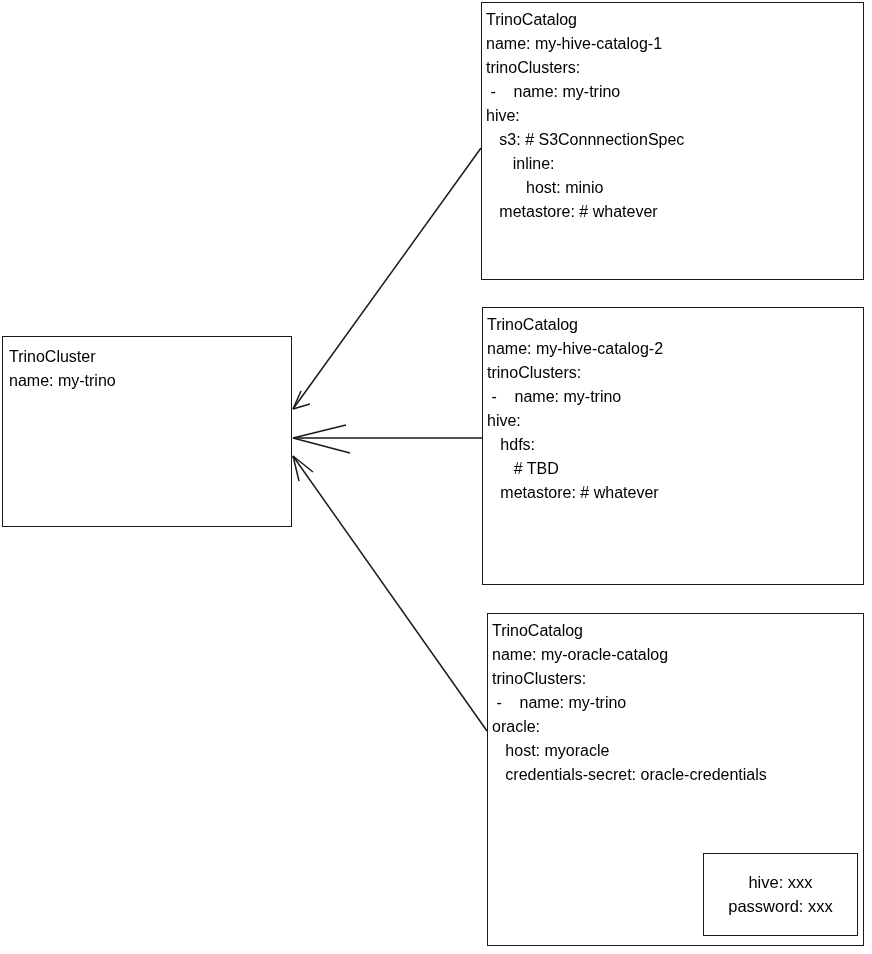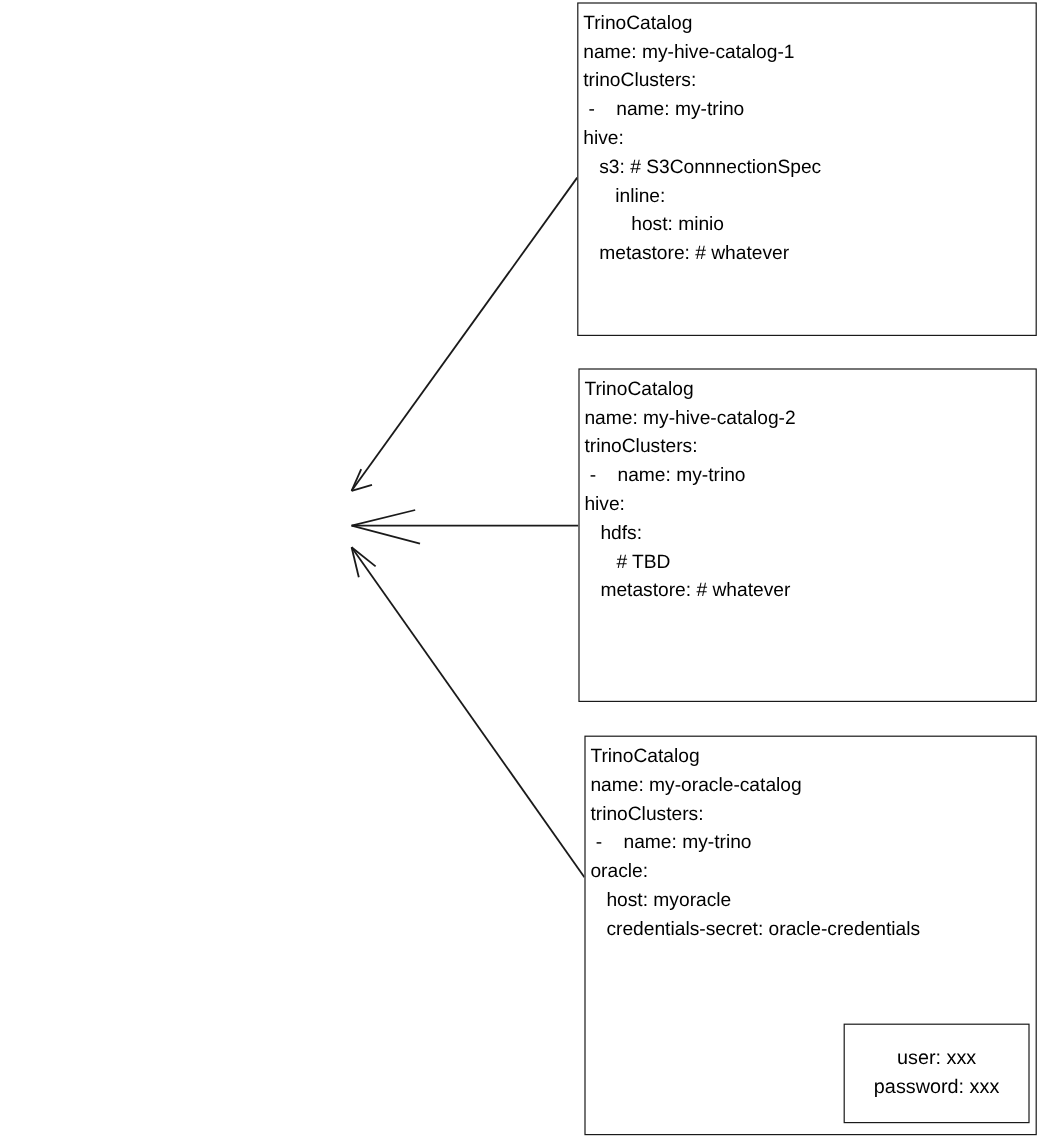--- a/index.html
+++ b/index.html
@@ -84,20 +84,24 @@
       <line x1="293" y1="456" x2="299" y2="481"></line>
     </g>
 
     <g>
       <line x1="761" y1="816" x2="786" y2="853"></line>
       <line x1="786" y1="853" x2="768" y2="836"></line>
       <line x1="786" y1="853" x2="781" y2="827"></line>
     </g>
   </svg>
 
+  <div class="node-box" style="left:2px; top:336px; width:290px; height:191px;">
+    <div class="node-text" style="left:6px; top:8px;">TrinoCluster
+name: my-trino</div>
+  </div>
 
   <div class="node-box" style="left:481px; top:2px; width:383px; height:278px;">
     <div class="node-text" style="left:4px; top:5px;">TrinoCatalog
 name: my-hive-catalog-1
 trinoClusters:
  -    name: my-trino
 hive:
    s3: # S3ConnnectionSpec
       inline:
          host: minio
@@ -118,18 +122,18 @@
   <div class="node-box" style="left:487px; top:613px; width:377px; height:333px;">
     <div class="node-text" style="left:4px; top:5px;">TrinoCatalog
 name: my-oracle-catalog
 trinoClusters:
  -    name: my-trino
 oracle:
    host: myoracle
    credentials-secret: oracle-credentials</div>
 
     <div class="inner-box" style="left:215px; top:239px; width:155px; height:83px;">
-      <div class="inner-text" style="left:0px; top:16px;">user: xxx
+      <div class="inner-text" style="left:0px; top:16px;">hive: xxx
 password: xxx</div>
     </div>
   </div>
 
 </div>
 
 </body></html>

